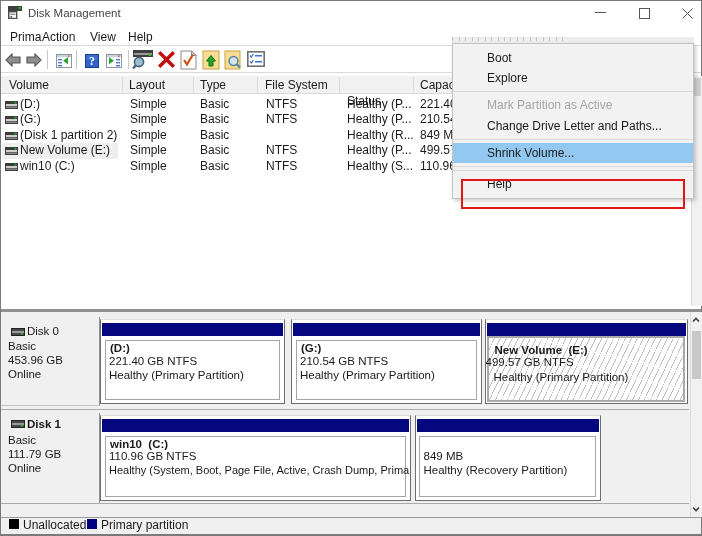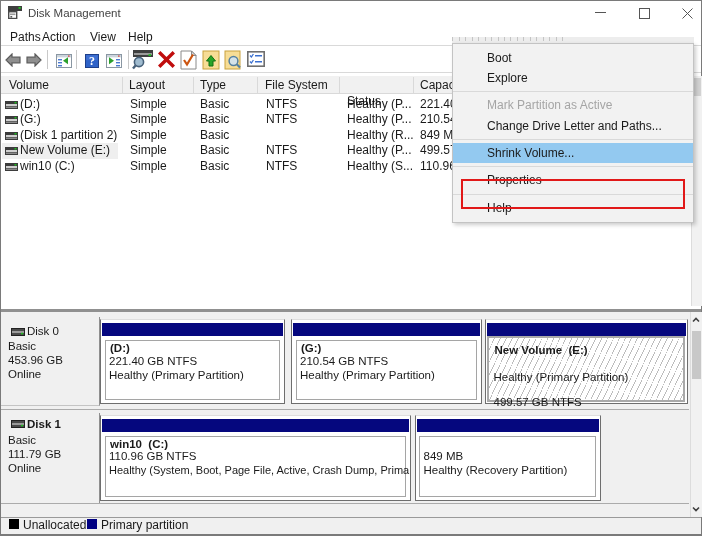--- a/index.html
+++ b/index.html
@@ -25,21 +25,21 @@
   <rect x="2" y="7.5" width="5.4" height="1.6" fill="#9a9a9a"></rect>
   <rect x="2.4" y="10" width="1.8" height="1.6" fill="#555"></rect>
 </svg>
 
 <div class="abs" style="left:595px;top:12px;width:11px;height:1px;background:#555;"></div>
 <div class="abs" style="left:639px;top:8px;width:9px;height:9px;border:1px solid #555;"></div>
 <svg class="abs" style="left:682px;top:8px;" width="11" height="11" viewBox="0 0 11 11">
   <path d="M0.5 0.5 L10.5 10.5 M10.5 0.5 L0.5 10.5" stroke="#555" stroke-width="1"></path>
 </svg>
 
-<div class="abs" style="left:10px;top:30px;height:15px;">Paths</div>
+<div class="abs" style="left:10px;top:30px;height:15px;">Prima</div>
 <div class="abs" style="left:42px;top:30px;height:15px;">Action</div>
 <div class="abs" style="left:90px;top:30px;height:15px;">View</div>
 <div class="abs" style="left:128px;top:30px;height:15px;">Help</div>
 <div class="abs" style="left:1px;top:45px;width:700px;height:1px;background:#d9d9d9;"></div>
 
 <svg class="abs" style="left:4.5px;top:53px;" width="16" height="14" viewBox="0 0 16 14">
   <path d="M7 1 L7 4.2 L15 4.2 L15 9.8 L7 9.8 L7 13 L1 7 Z" fill="#8f8f8f" stroke="#5c5c5c" stroke-width="1.2"></path>
 </svg>
 <svg class="abs" style="left:25.5px;top:53px;" width="16" height="14" viewBox="0 0 16 14">
   <path d="M9 1 L9 4.2 L1 4.2 L1 9.8 L9 9.8 L9 13 L15 7 Z" fill="#8f8f8f" stroke="#5c5c5c" stroke-width="1.2"></path>
@@ -229,21 +229,21 @@
   <div class="abs" style="left:3.5px;top:20px;right:4px;bottom:3px;border:1px solid #a5a5a5;"></div>
   <div class="abs bp" style="left:9px;top:22px;font-weight:bold;">(G:)</div>
   <div class="abs bp" style="left:8px;top:35px;">210.54 GB NTFS</div>
   <div class="abs bp" style="left:8px;top:49.5px;">Healthy (Primary Partition)</div>
 </div>
 
 <div class="abs" style="left:484.5px;top:318.5px;width:203px;height:85.5px;background:#fff;border:1px solid #6e6e6e;border-top:1px solid #dedede;box-sizing:border-box;">
   <div class="abs" style="left:1px;top:3.5px;right:1px;height:13px;background:#05077e;"></div>
   <div class="abs" style="left:1.5px;top:16.5px;right:1.5px;bottom:1.5px;border:2.5px solid #a9a9a9;background:repeating-linear-gradient(115deg,#ffffff 0px,#ffffff 4.6px,#bdbdbd 4.6px,#bdbdbd 5.4px);"></div>
   <div class="abs bp" style="left:9px;top:24px;font-weight:bold;white-space:nowrap;">New Volume&nbsp; (E:)</div>
-  <div class="abs bp" style="left:8px;top:36.5px;white-space:nowrap;margin-top:40px;">499.57 GB NTFS</div>
+  <div class="abs bp" style="left:0;top:36.5px;white-space:nowrap;">499.57 GB NTFS</div>
   <div class="abs bp" style="left:8px;top:51px;white-space:nowrap;">Healthy (Primary Partition)</div>
 </div>
 
 <div class="abs" style="left:1px;top:409px;width:688px;height:1px;background:#ababab;"></div>
 
 <div class="abs" style="left:1px;top:413px;width:98px;height:90px;background:#f0f0f0;border-right:1px solid #8f8f8f;"></div>
 <svg class="abs" style="left:11px;top:420px;" width="14" height="8" viewBox="0 0 14 8">
   <rect x="0.5" y="0.5" width="13" height="7" fill="#4a4a4a" stroke="#222"></rect>
   <rect x="1" y="3" width="12" height="2" fill="#9a9a9a"></rect>
   <rect x="10" y="4.8" width="2.2" height="1.6" fill="#1fbb1f"></rect>
@@ -288,21 +288,20 @@
      background-image:repeating-linear-gradient(90deg,#c4c4c4 0px,#c4c4c4 1px,transparent 1px,transparent 6.5px);background-size:115px 4px;background-repeat:no-repeat;"></div>
 <div class="abs" id="ctxmenu" style="left:452px;top:43px;width:240px;background:#f2f2f2;border:1px solid #c3c3c3;box-shadow:2px 2px 4px rgba(0,0,0,0.20);padding:3.5px 0;box-sizing:content-box;">
   <div class="mi">Boot</div>
   <div class="mi">Explore</div>
   <div class="msep"></div>
   <div class="mi dis">Mark Partition as Active</div>
   <div class="mi">Change Drive Letter and Paths...</div>
   <div class="msep"></div>
   <div class="mi hl">Shrink Volume...</div>
   <div class="msep"></div>
-  <div class="mi">Properties</div>
   <div class="msep"></div>
   <div class="mi">Help</div>
 </div>
 <div class="abs" style="left:461px;top:178.5px;width:220px;height:26px;border:2.5px solid #e11818;"></div>
 <style>
   .mi{height:20.4px;line-height:20.4px;padding-left:34px;color:#1a1a1a;}
   .mi.dis{color:#a5a5a5;}
   .mi.hl{background:#93c9f0;}
   .msep{height:1px;background:#d9d9d9;margin:3px 0;}
 </style>

